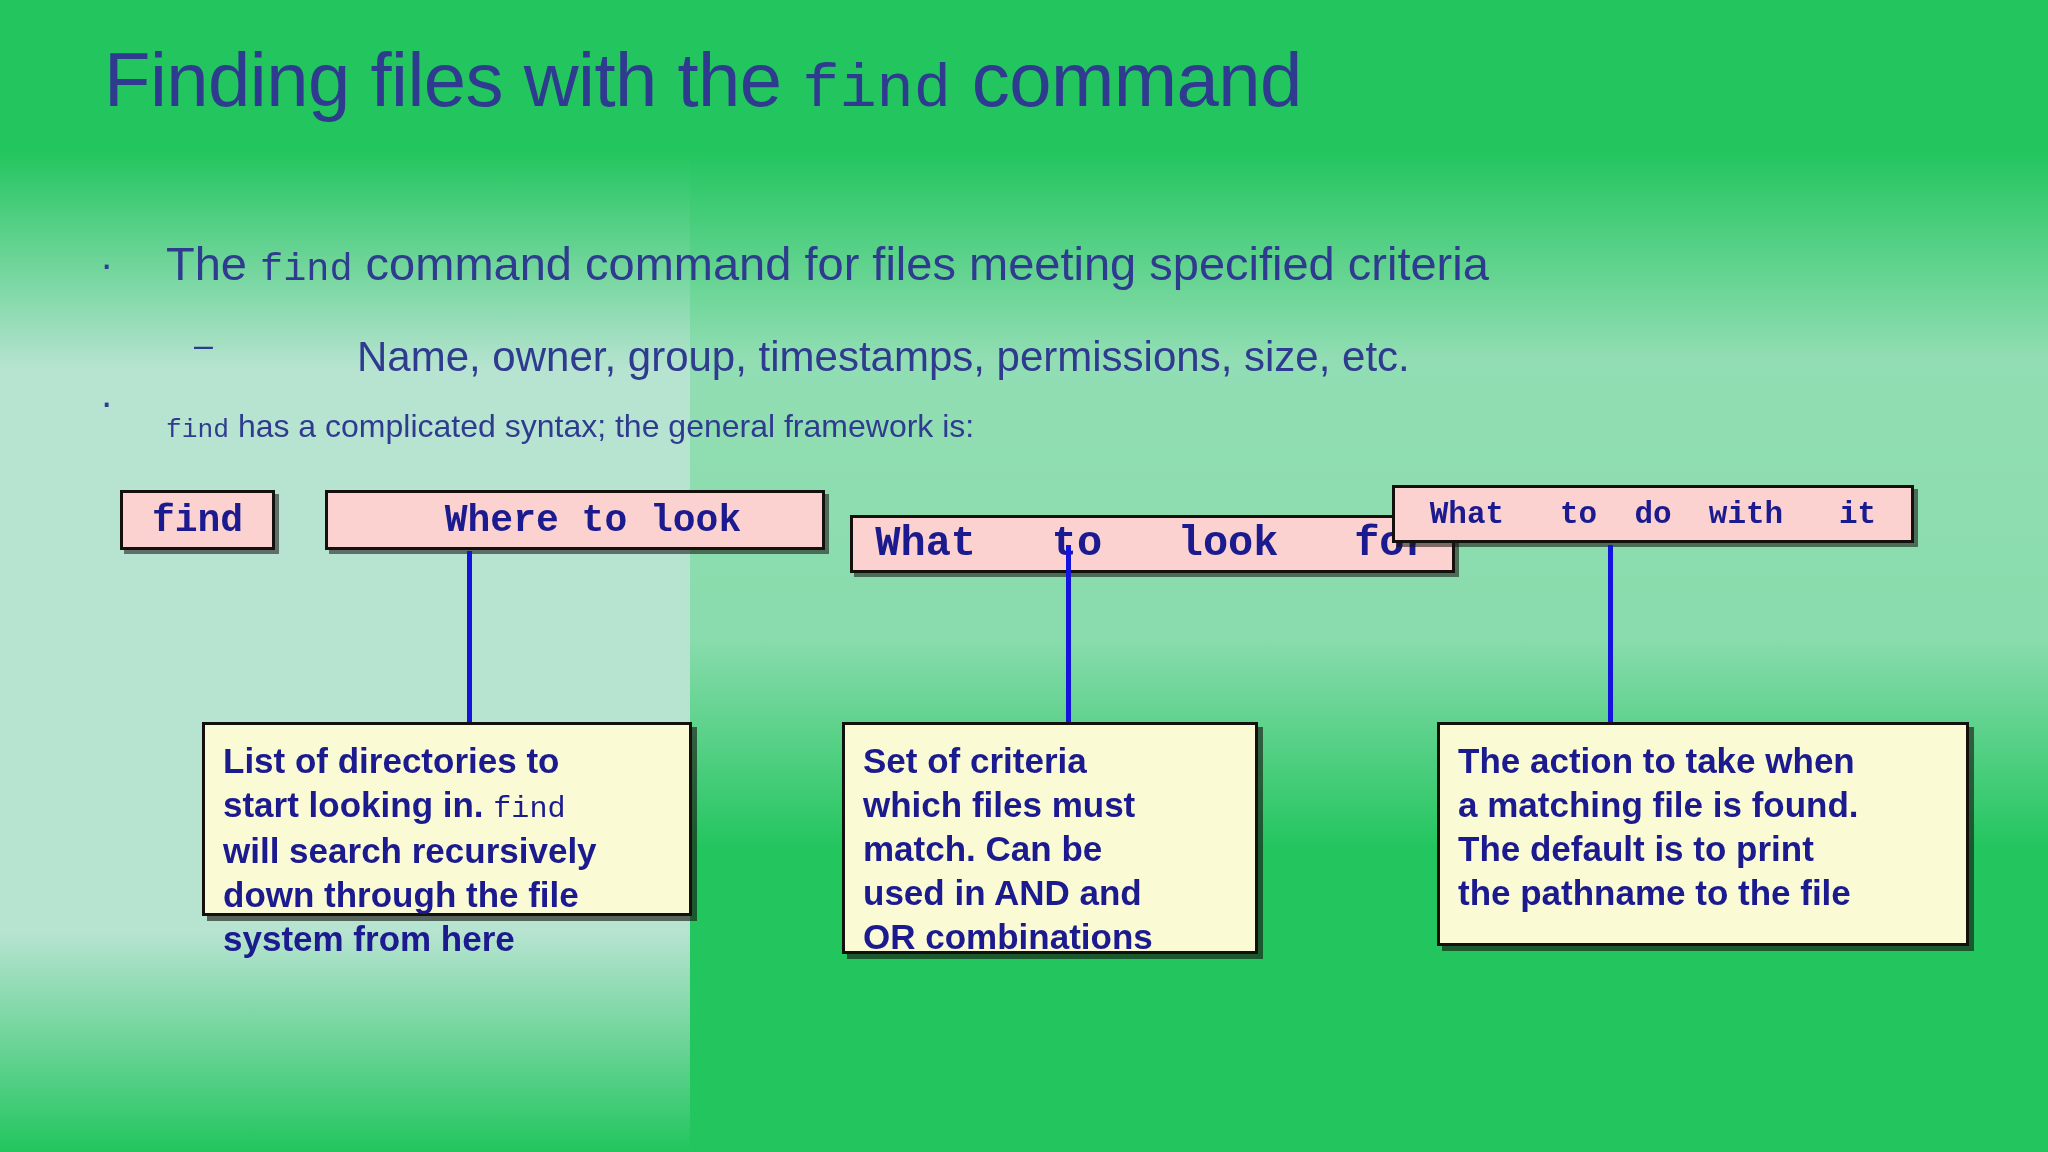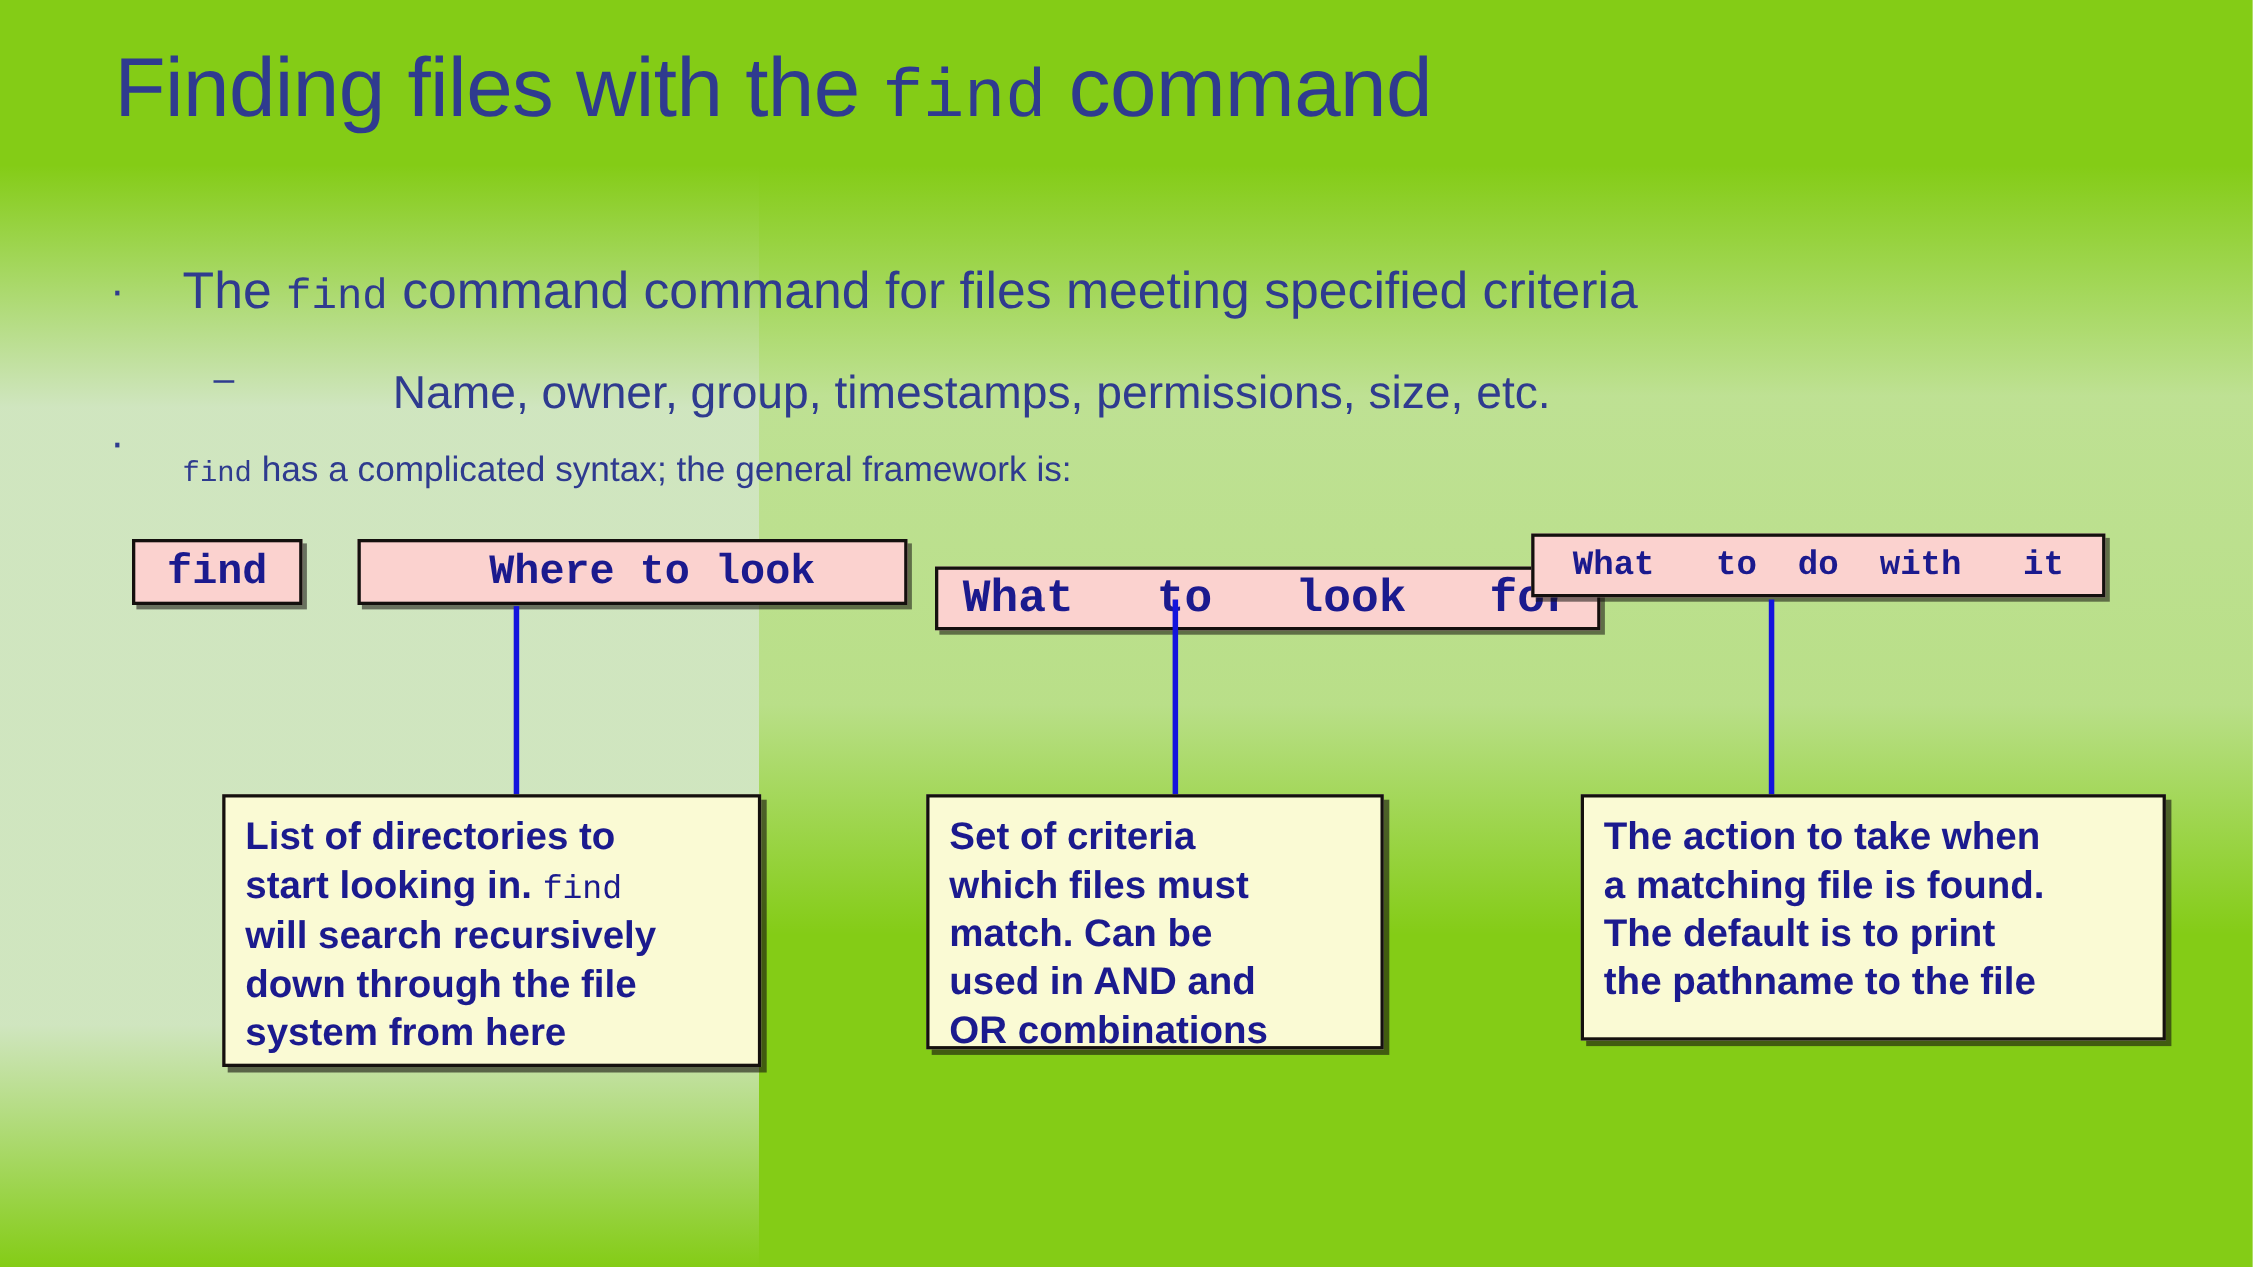--- a/index.html
+++ b/index.html
@@ -4,21 +4,21 @@
 <style>
   html, body {
     margin: 0;
     padding: 0;
     background: #ffffff;
   }
   #slide {
     position: relative;
     width: 2048px;
     height: 1152px;
-    background: #84cc16;
+    background: #22c55e;
     overflow: hidden;
     font-family: "Liberation Sans", sans-serif;
     -webkit-font-smoothing: antialiased;
   }
   
   #bg-wash {
     position: absolute;
     left: 0; top: 150px;
     width: 690px; height: 1002px;
     background: linear-gradient(180deg, rgba(236,240,248,0) 0%, rgba(233,238,248,0.75) 22%, rgba(233,238,248,0.75) 78%, rgba(236,240,248,0) 100%);
@@ -107,21 +107,21 @@
     border: 3px solid #14100e;
     box-shadow: 5px 5px 0 rgba(20,16,14,0.6);
     box-sizing: border-box;
     color: #1b1a8e;
     font-weight: bold;
     font-size: 35px;
     line-height: 1.26;
     padding: 14px 18px 10px 18px;
     white-space: pre-line;
   }
-  #yellow-1 { left: 202px;  top: 722px; width: 490px; height: 248px; }
+  #yellow-1 { left: 202px;  top: 722px; width: 490px; height: 194px; }
   #yellow-2 { left: 842px;  top: 722px; width: 416px; height: 232px; }
   #yellow-3 { left: 1437px; top: 722px; width: 532px; height: 224px; }
   .yellow-box .mono-inline { font-size: 0.86em; font-weight: normal; }
 </style>
 </head>
 <body>
 
 <div id="slide">
 
   <div id="bg-wash"></div>

